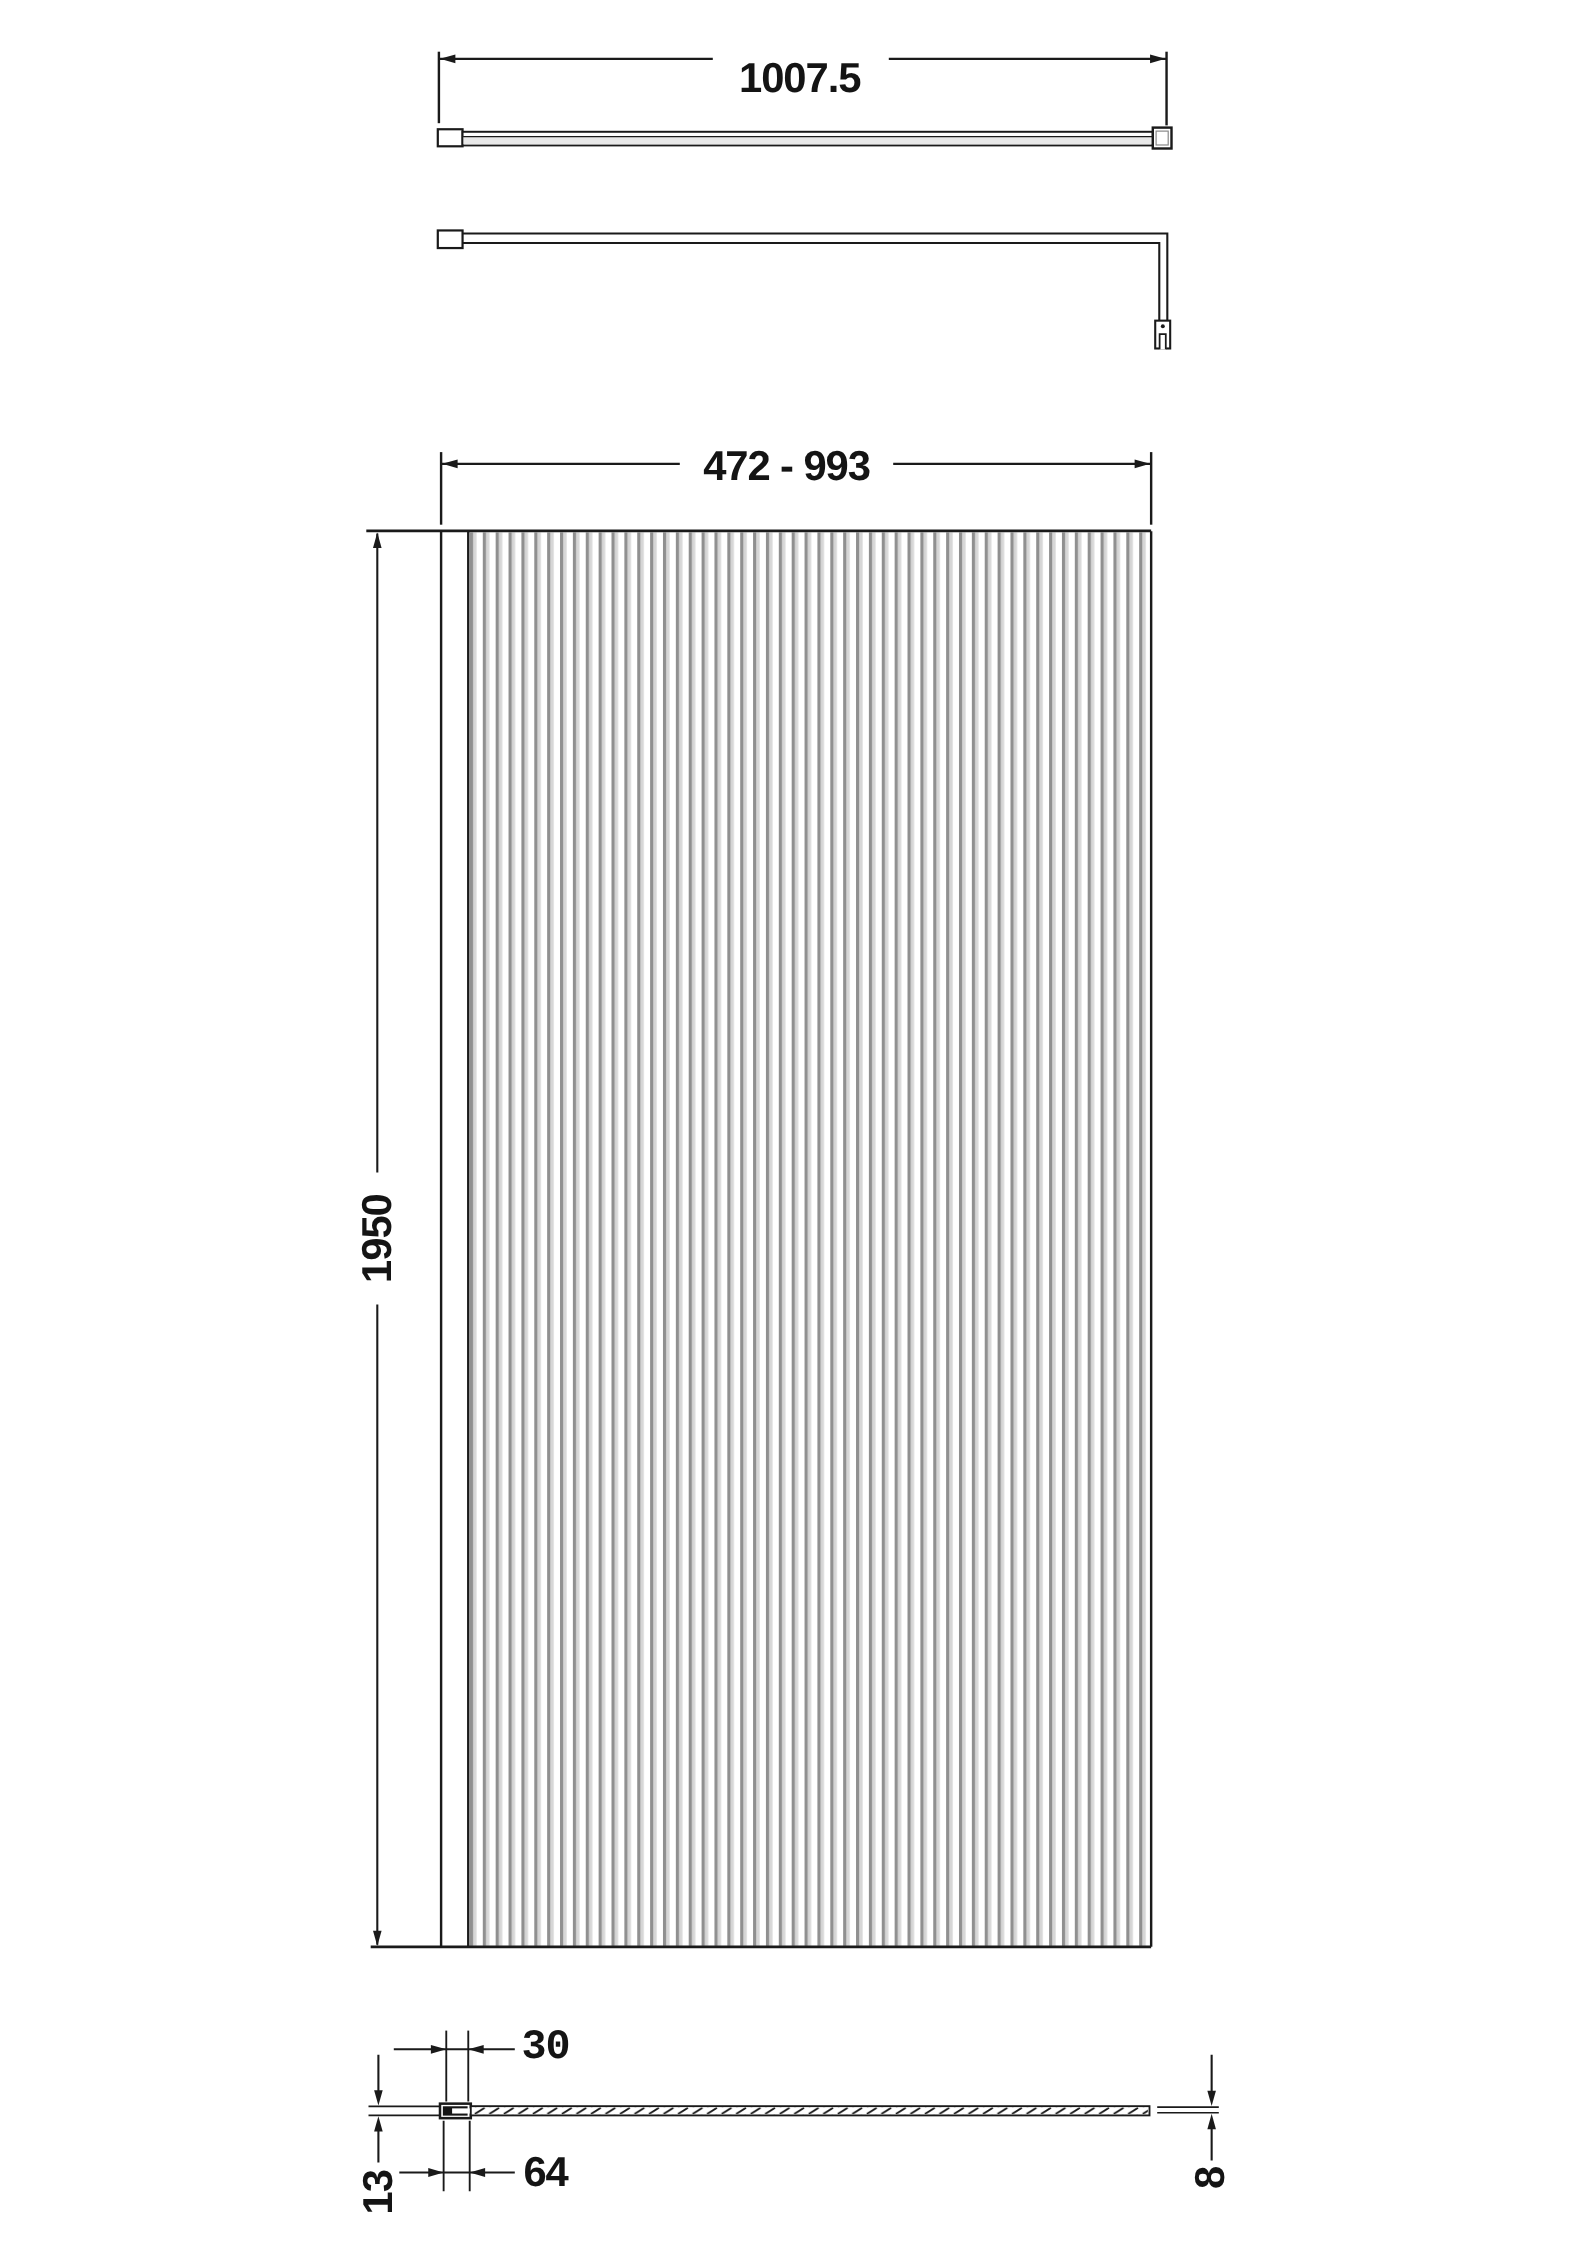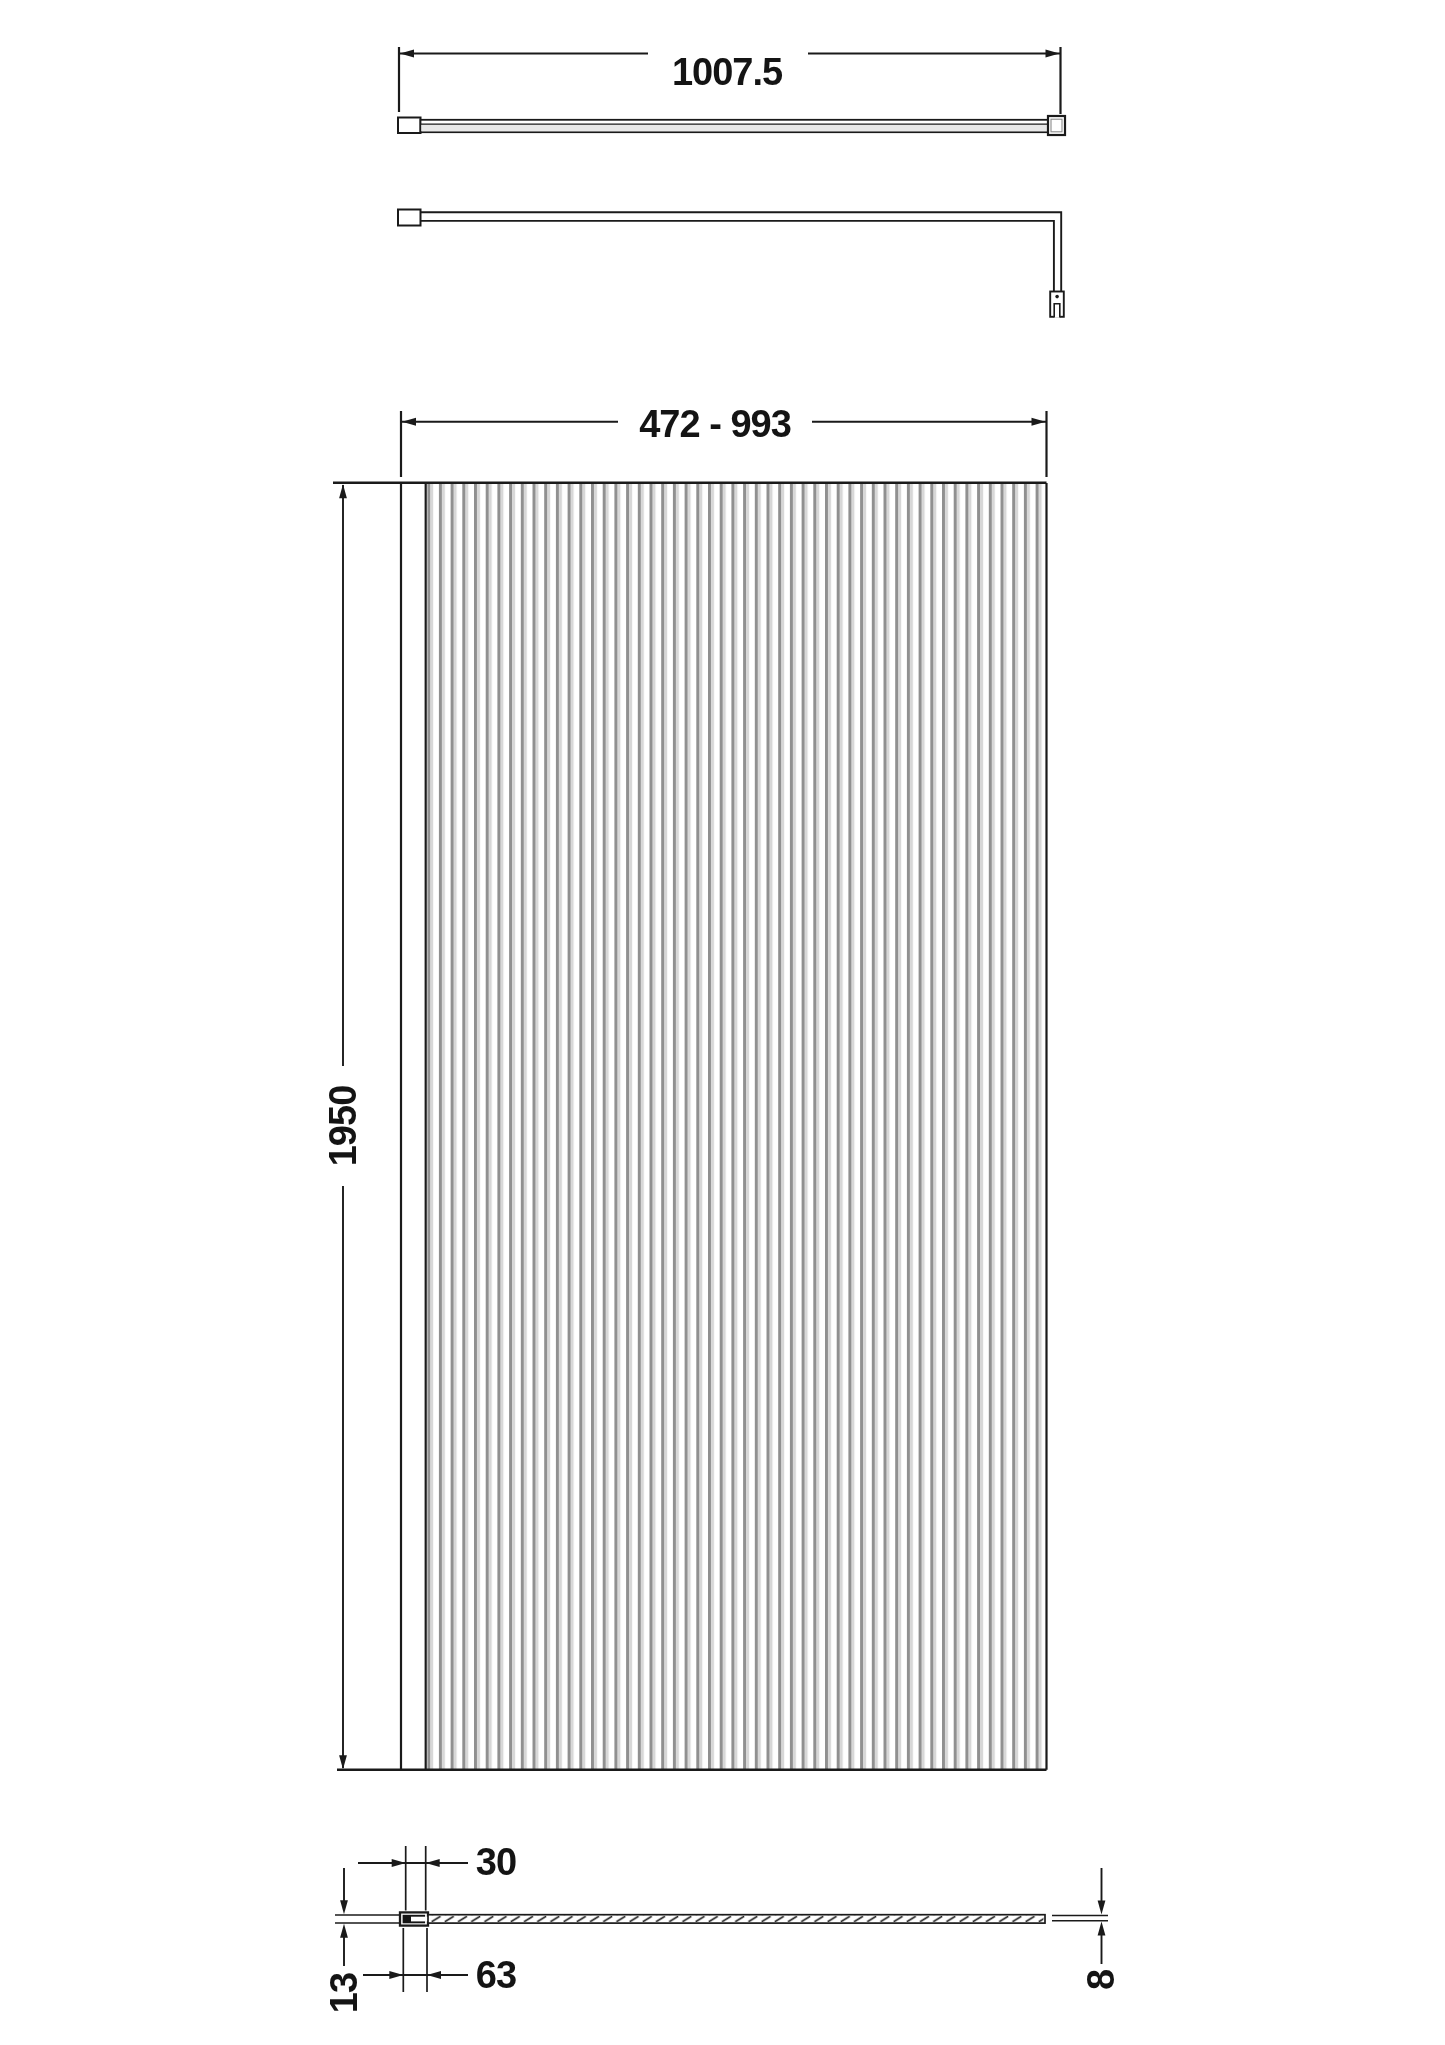--- a/index.html
+++ b/index.html
@@ -165,21 +165,21 @@
       </g>
     </g>
   </svg>
 
   <div class="dim-label" style="left:727px;top:72px;">1007.5</div>
 
   <div class="dim-label" style="left:715px;top:424px;">472 - 993</div>
 
   <div class="dim-label rot" style="left:343px;top:1126px;">1950</div>
 
-  <div class="dim-label" style="left:496px;top:1862px;">30</div>
+  <div class="dim-label" style="left:496px;top:1862px;font-family:Liberation Mono, monospace;">30</div>
 
-  <div class="dim-label" style="left:496px;top:1975px;">63</div>
+  <div class="dim-label" style="left:496px;top:1975px;">64</div>
 
   <div class="dim-label rot" style="left:344px;top:1993px;">13</div>
 
   <div class="dim-label rot" style="left:1101px;top:1980px;">8</div>
 
 </div>
 
 </body></html>

